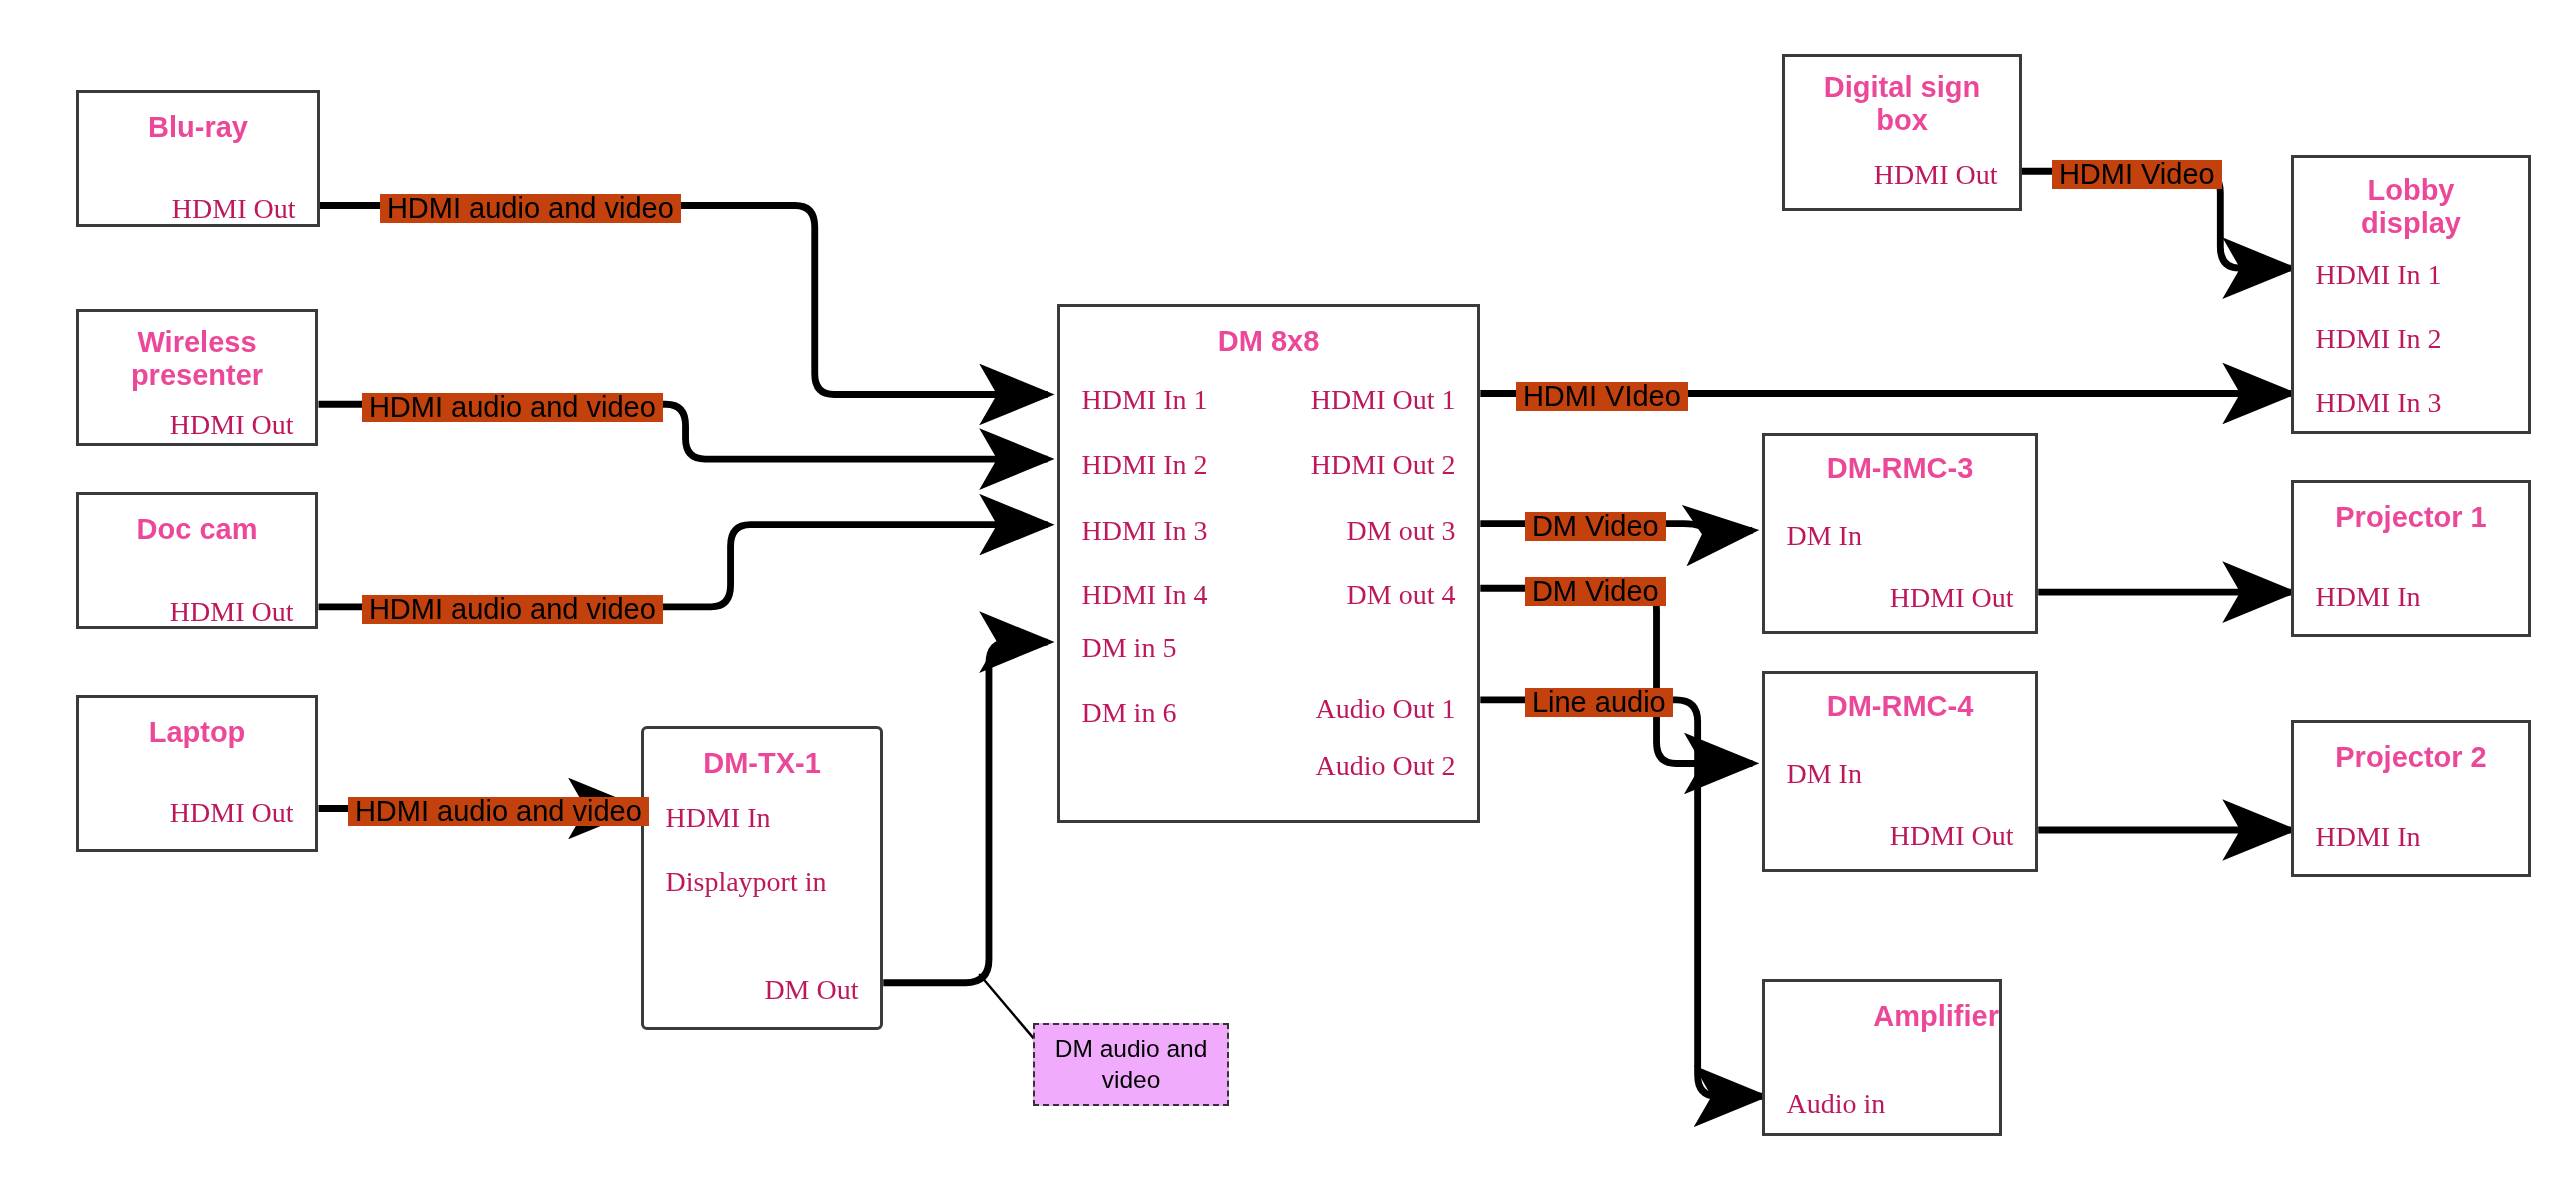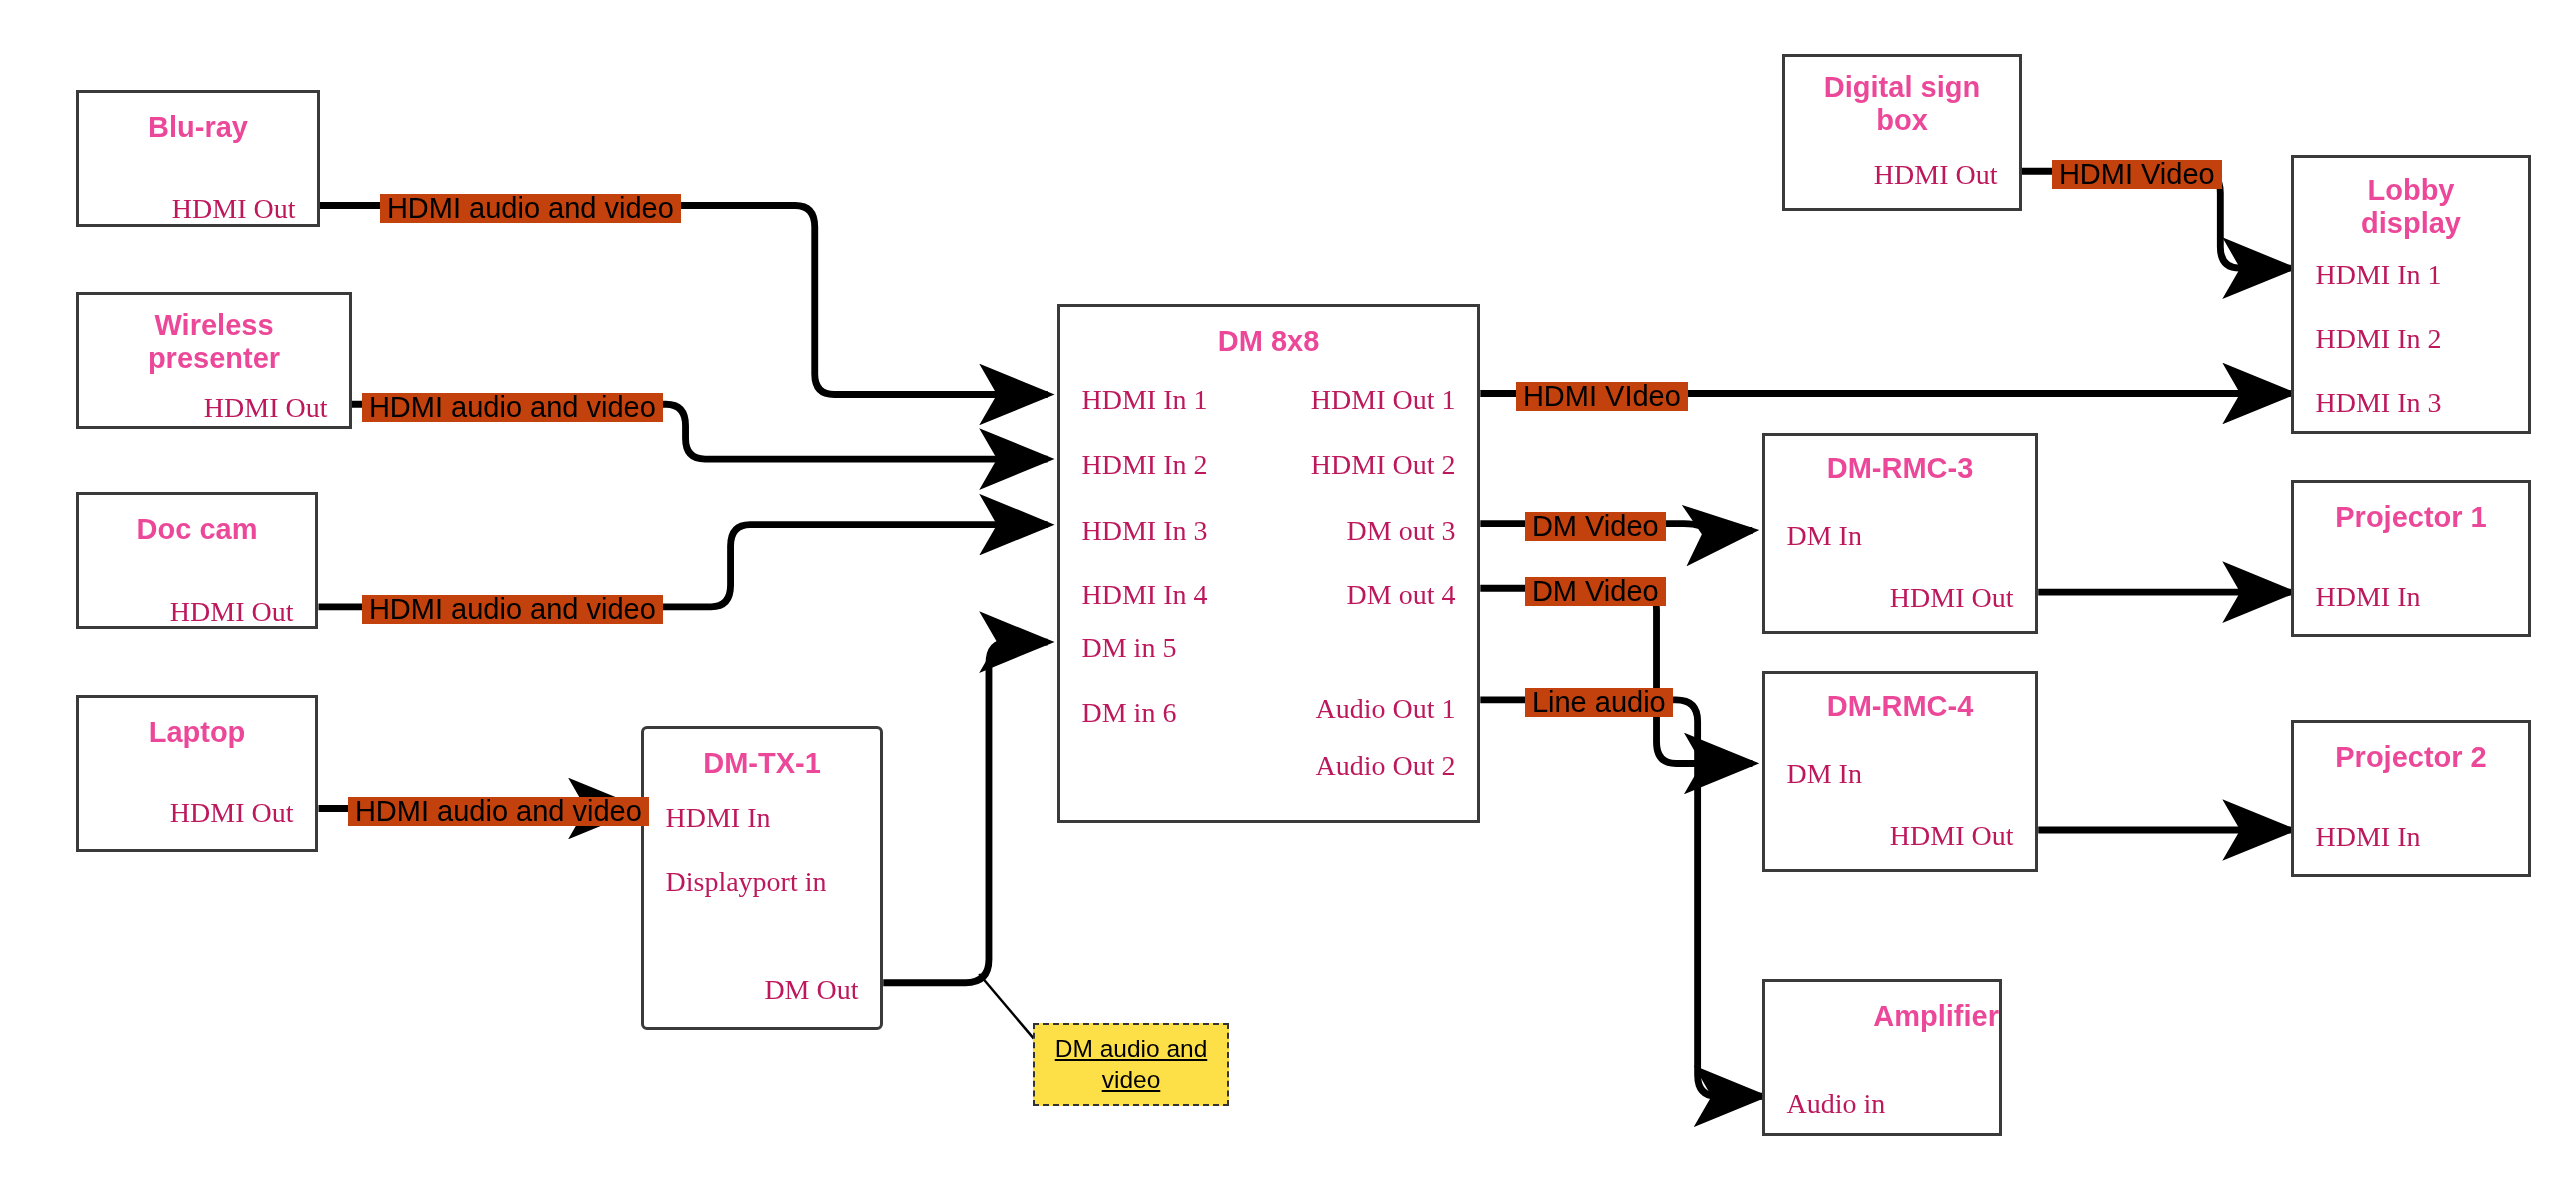--- a/index.html
+++ b/index.html
@@ -57,31 +57,30 @@
     white-space: nowrap;
     background: #c2410c;
     padding: 0 6.9px;
     line-height: 1;
     z-index: 3;
   }
   .callout {
     position: absolute;
     box-sizing: border-box;
     border: 2.9px dashed #333333;
-    background: #fde047;
+    background: #f0abfc;
     z-index: 2;
     display: flex;
     align-items: center;
     justify-content: center;
     text-align: center;
     font-size: 24.5px;
     color: #000000;
     line-height: 1.25;
     padding: 3.9px 5.9px;
-    text-decoration: underline;
   }
 </style>
 </head>
 <body>
 
 <div id="canvas">
 
   <svg class="wires" viewBox="0 0 2631 1227">
     <defs>
       <marker id="arrow" markerWidth="11" markerHeight="9" refX="10" refY="4.5" orient="auto" markerUnits="strokeWidth">
@@ -117,21 +116,21 @@
     </g>
 
     <path fill="none" stroke="#000000" stroke-width="2.5" d="M1000,995 L1060,1066"></path>
   </svg>
 
   <div class="node" style="left:76px; top:90px; width:244px; height:137px;">
     <div class="node-title" style="top:17.6px;">Blu-ray</div>
     <div class="port right" style="top:102px;">HDMI Out</div>
   </div>
 
-  <div class="node" style="left:76px; top:292px; width:276px; height:137px;">
+  <div class="node" style="left:76px; top:309px; width:242px; height:137px;">
     <div class="node-title" style="top:13.7px;">Wireless</div>
     <div class="node-title" style="top:47px;">presenter</div>
     <div class="port right" style="top:99px;">HDMI Out</div>
   </div>
 
   <div class="node" style="left:76px; top:492px; width:242px; height:137px;">
     <div class="node-title" style="top:17.6px;">Doc cam</div>
     <div class="port right" style="top:103px;">HDMI Out</div>
   </div>
 

